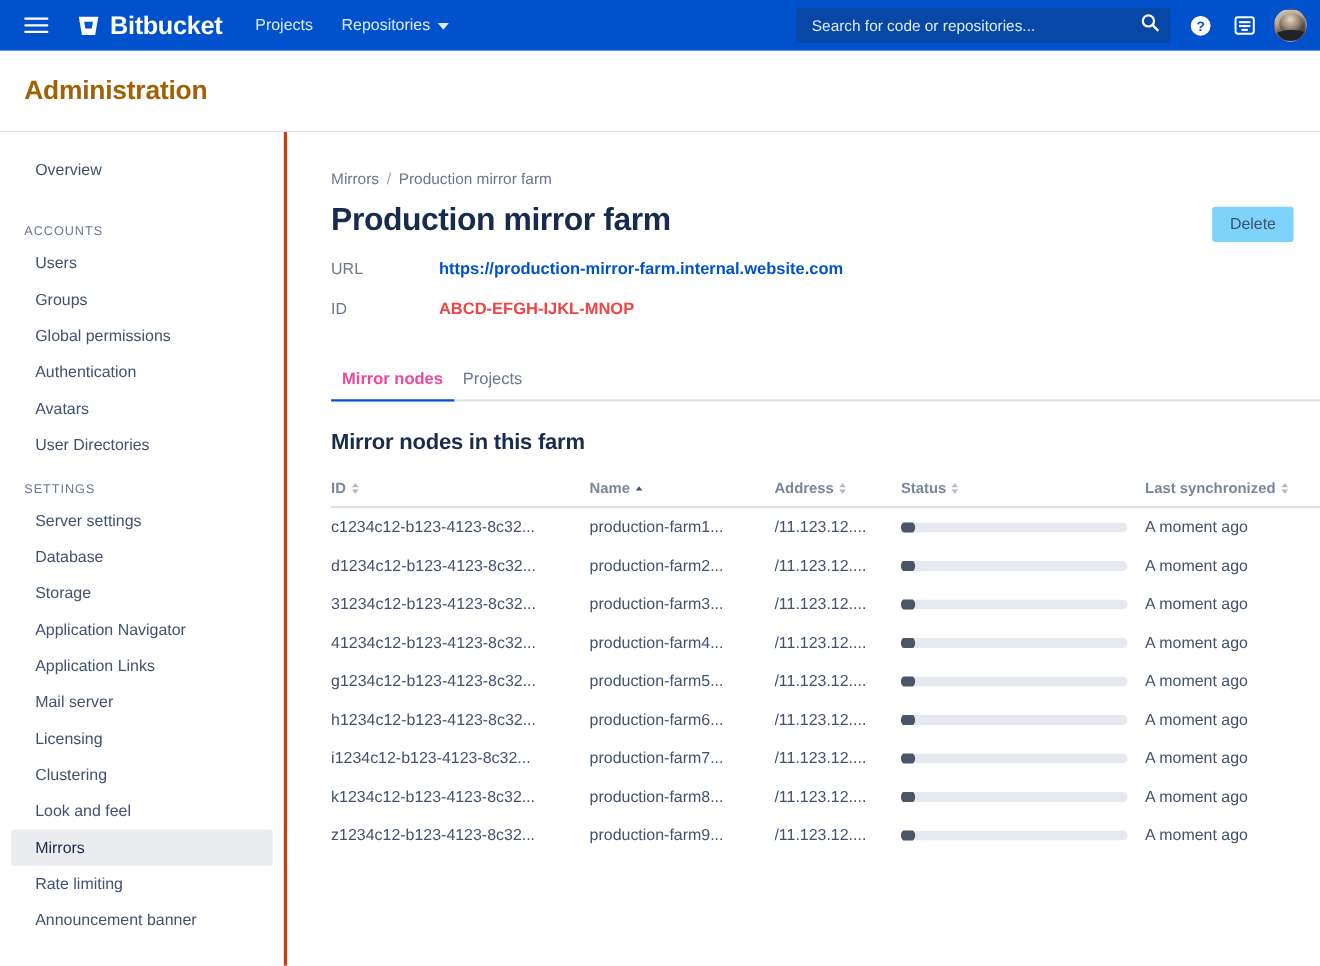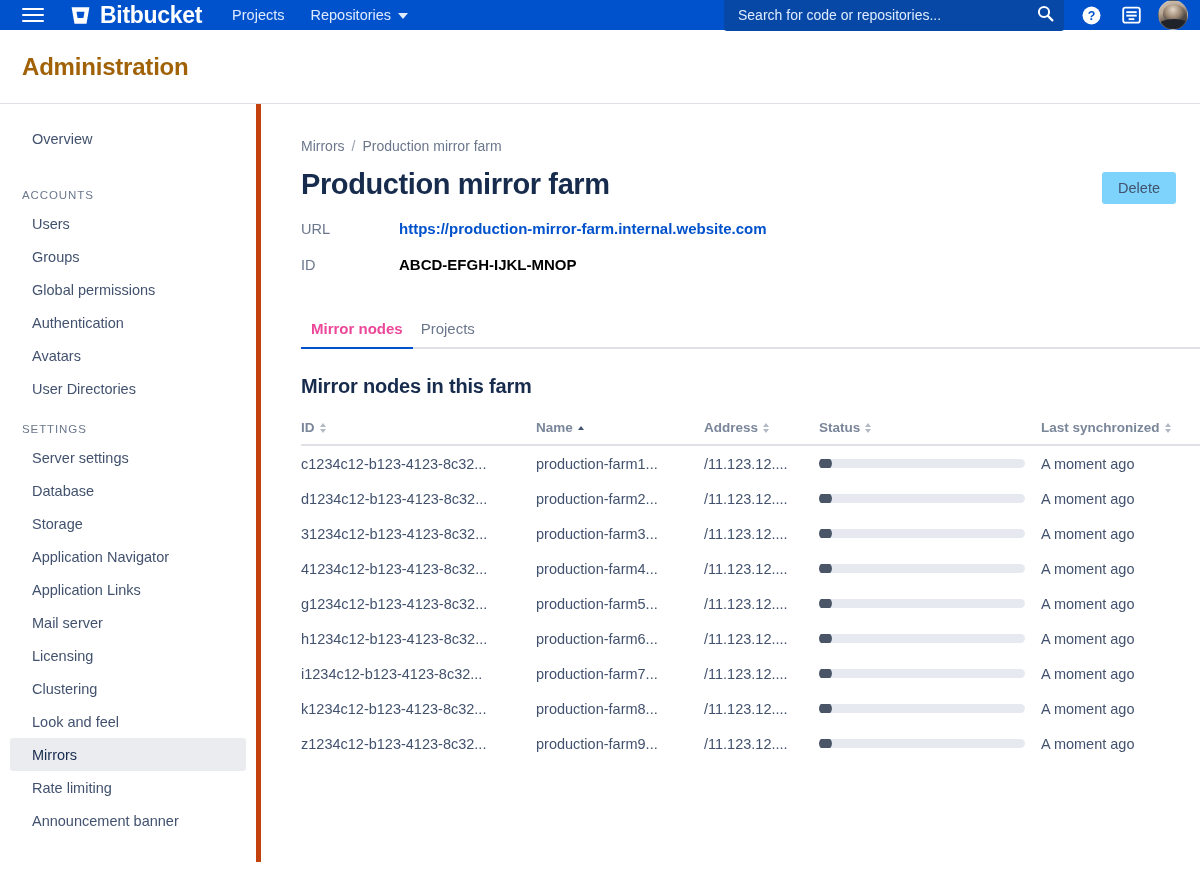--- a/index.html
+++ b/index.html
@@ -6,21 +6,21 @@
   html, body {
     margin: 0; padding: 0;
     width: 1200px; height: 878px;
     background: #ffffff;
     font-family: "Liberation Sans", sans-serif;
     overflow: hidden;
   }
 
   
   .topnav {
-    height: 30px;
+    height: 46px;
     background: #0052CC;
     display: flex;
     align-items: center;
     padding: 0 12px 0 22px;
     position: relative;
   }
   .hamburger {
     width: 22px; height: 22px;
     display: flex; flex-direction: column; justify-content: center; gap: 4px;
     cursor: pointer;
@@ -97,21 +97,21 @@
     letter-spacing: -0.2px;
   }
 
   
   .body-split { display: flex; height: 758px; }
 
   
   .sidebar {
     width: 261px; min-width: 261px;
     background: #fff;
-    border-right: 5px solid #c2410c;
+    border-right: 3px solid #c2410c;
     padding-top: 18px;
     overflow: hidden;
   }
   .side-item {
     height: 33px; display: flex; align-items: center;
     padding: 0 12px 0 22px; margin: 0 10px;
     font-size: 14.5px; color: #42526E; cursor: pointer;
     border-radius: 3px;
   }
   .side-item.active { background: #EBECF0; color: #172B4D; }
@@ -142,21 +142,21 @@
   }
   .delete-btn {
     background: #7dd3fc; color: #42526E; border: none;
     font-size: 14.5px; font-family: "Liberation Sans", sans-serif;
     padding: 8px 16px; border-radius: 3px; cursor: pointer;
     margin-top: 4px; margin-right: 12px;
   }
   .meta-table { margin-top: 16px; }
   .meta-row { display: flex; align-items: baseline; height: 36px; }
   .meta-label { width: 98px; font-size: 14.5px; color: #6B778C; }
-  .meta-value { font-size: 15px; font-weight: 700; color: #000000; }
+  .meta-value { font-size: 15px; font-weight: 700; color: #ef4444; }
   .meta-value.link { color: #0052CC; cursor: pointer; }
 
   .tabs {
     display: flex; gap: 0; margin-top: 22px;
     border-bottom: 2px solid #DFE1E6;
     padding-right: 12px;
   }
   .tab {
     font-size: 15px; color: #6B778C; padding: 6px 10px 10px 10px;
     cursor: pointer; position: relative; font-weight: 400;

